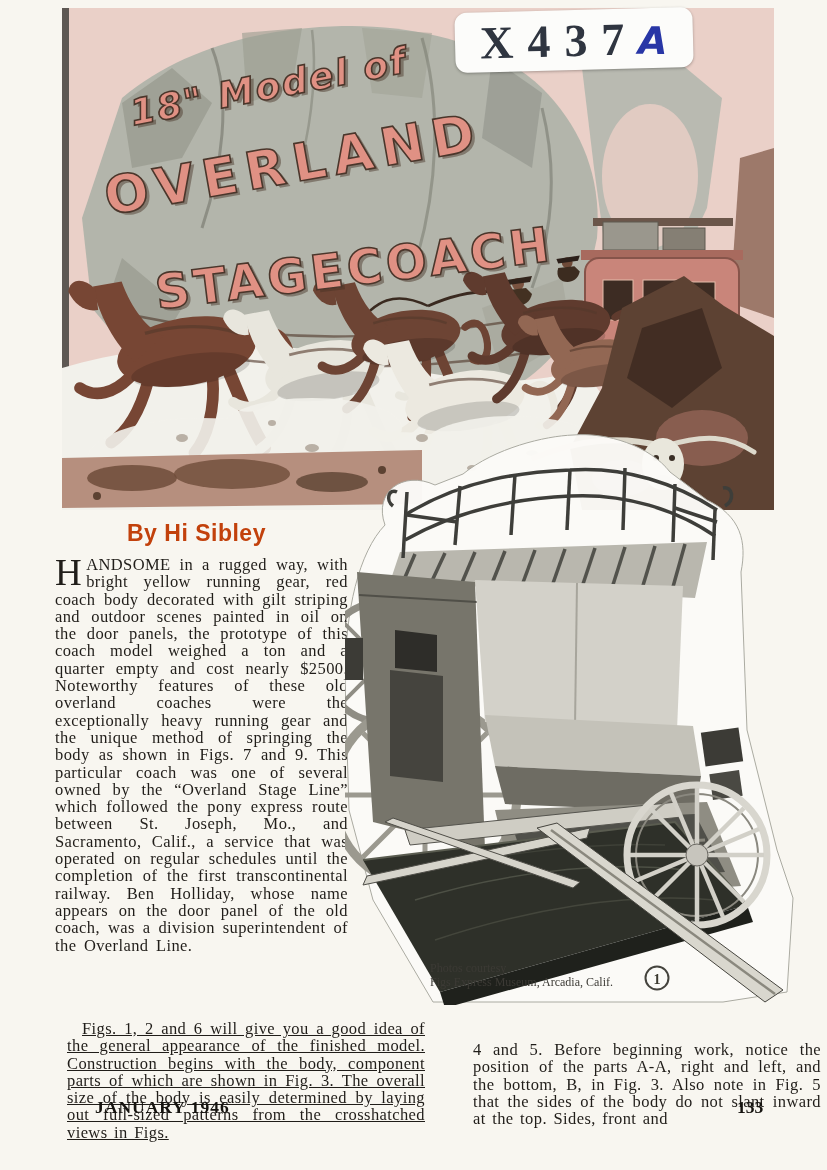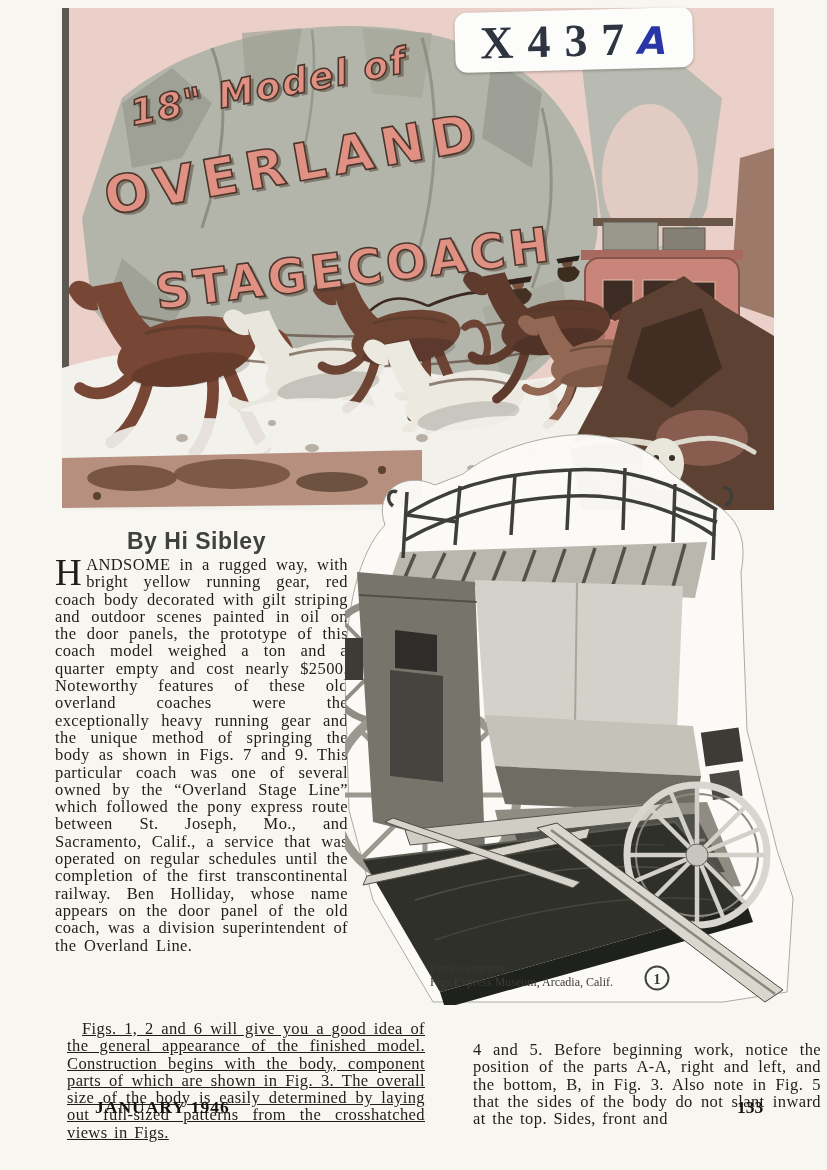--- a/index.html
+++ b/index.html
@@ -15,21 +15,21 @@
   .t-overland{left:40px;top:126px;font-size:52px;letter-spacing:8px;transform:rotate(-10deg);}
   .t-stage{left:92px;top:232px;font-size:48px;letter-spacing:4px;transform:rotate(-7deg);}
   .xlabel{position:absolute;left:393px;top:2px;width:238px;height:60px;background:#fcfcfa;
           border-radius:12px;transform:rotate(-1.5deg);display:flex;align-items:center;justify-content:center;
           box-shadow:0 1px 3px rgba(0,0,0,.3);font-family:"Liberation Serif",serif;font-size:46px;
           color:#2f3540;letter-spacing:14px;font-weight:bold;}
   .xlabel .xa{font-family:"DejaVu Sans",sans-serif;font-style:italic;font-weight:bold;font-size:38px;
               color:#2836a6;letter-spacing:0;margin-left:0;transform:translateY(3px) rotate(2deg);}
   
   .byline{position:absolute;left:127px;top:520px;font-family:"Liberation Sans",sans-serif;
-          font-weight:bold;font-size:23px;letter-spacing:.5px;color:#404040;margin-top:8px;}
+          font-weight:bold;font-size:23px;letter-spacing:.5px;color:#c2410c;}
   .col-left{position:absolute;left:55px;top:556px;width:293px;text-align:justify;
             font-size:16.5px;line-height:17.3px;letter-spacing:.4px;word-spacing:3px;color:#201d19;}
   .col-left p{margin:0;}
   .dropcap{float:left;font-size:37px;line-height:30px;padding:2px 4px 0 0;font-weight:normal;}
   .col-wide{position:absolute;left:55px;top:1008px;width:382px;text-align:justify;
             font-size:16.5px;line-height:17.3px;letter-spacing:.4px;word-spacing:2px;color:#201d19;}
   .col-wide p{margin:12px;text-indent:15px;text-decoration:underline;}
   .col-right{position:absolute;left:429px;top:1041px;width:348px;text-align:justify;
              font-size:16.5px;line-height:17.3px;letter-spacing:.4px;word-spacing:2px;color:#201d19;margin-left:44px;}
   .col-right p{margin:0;}

